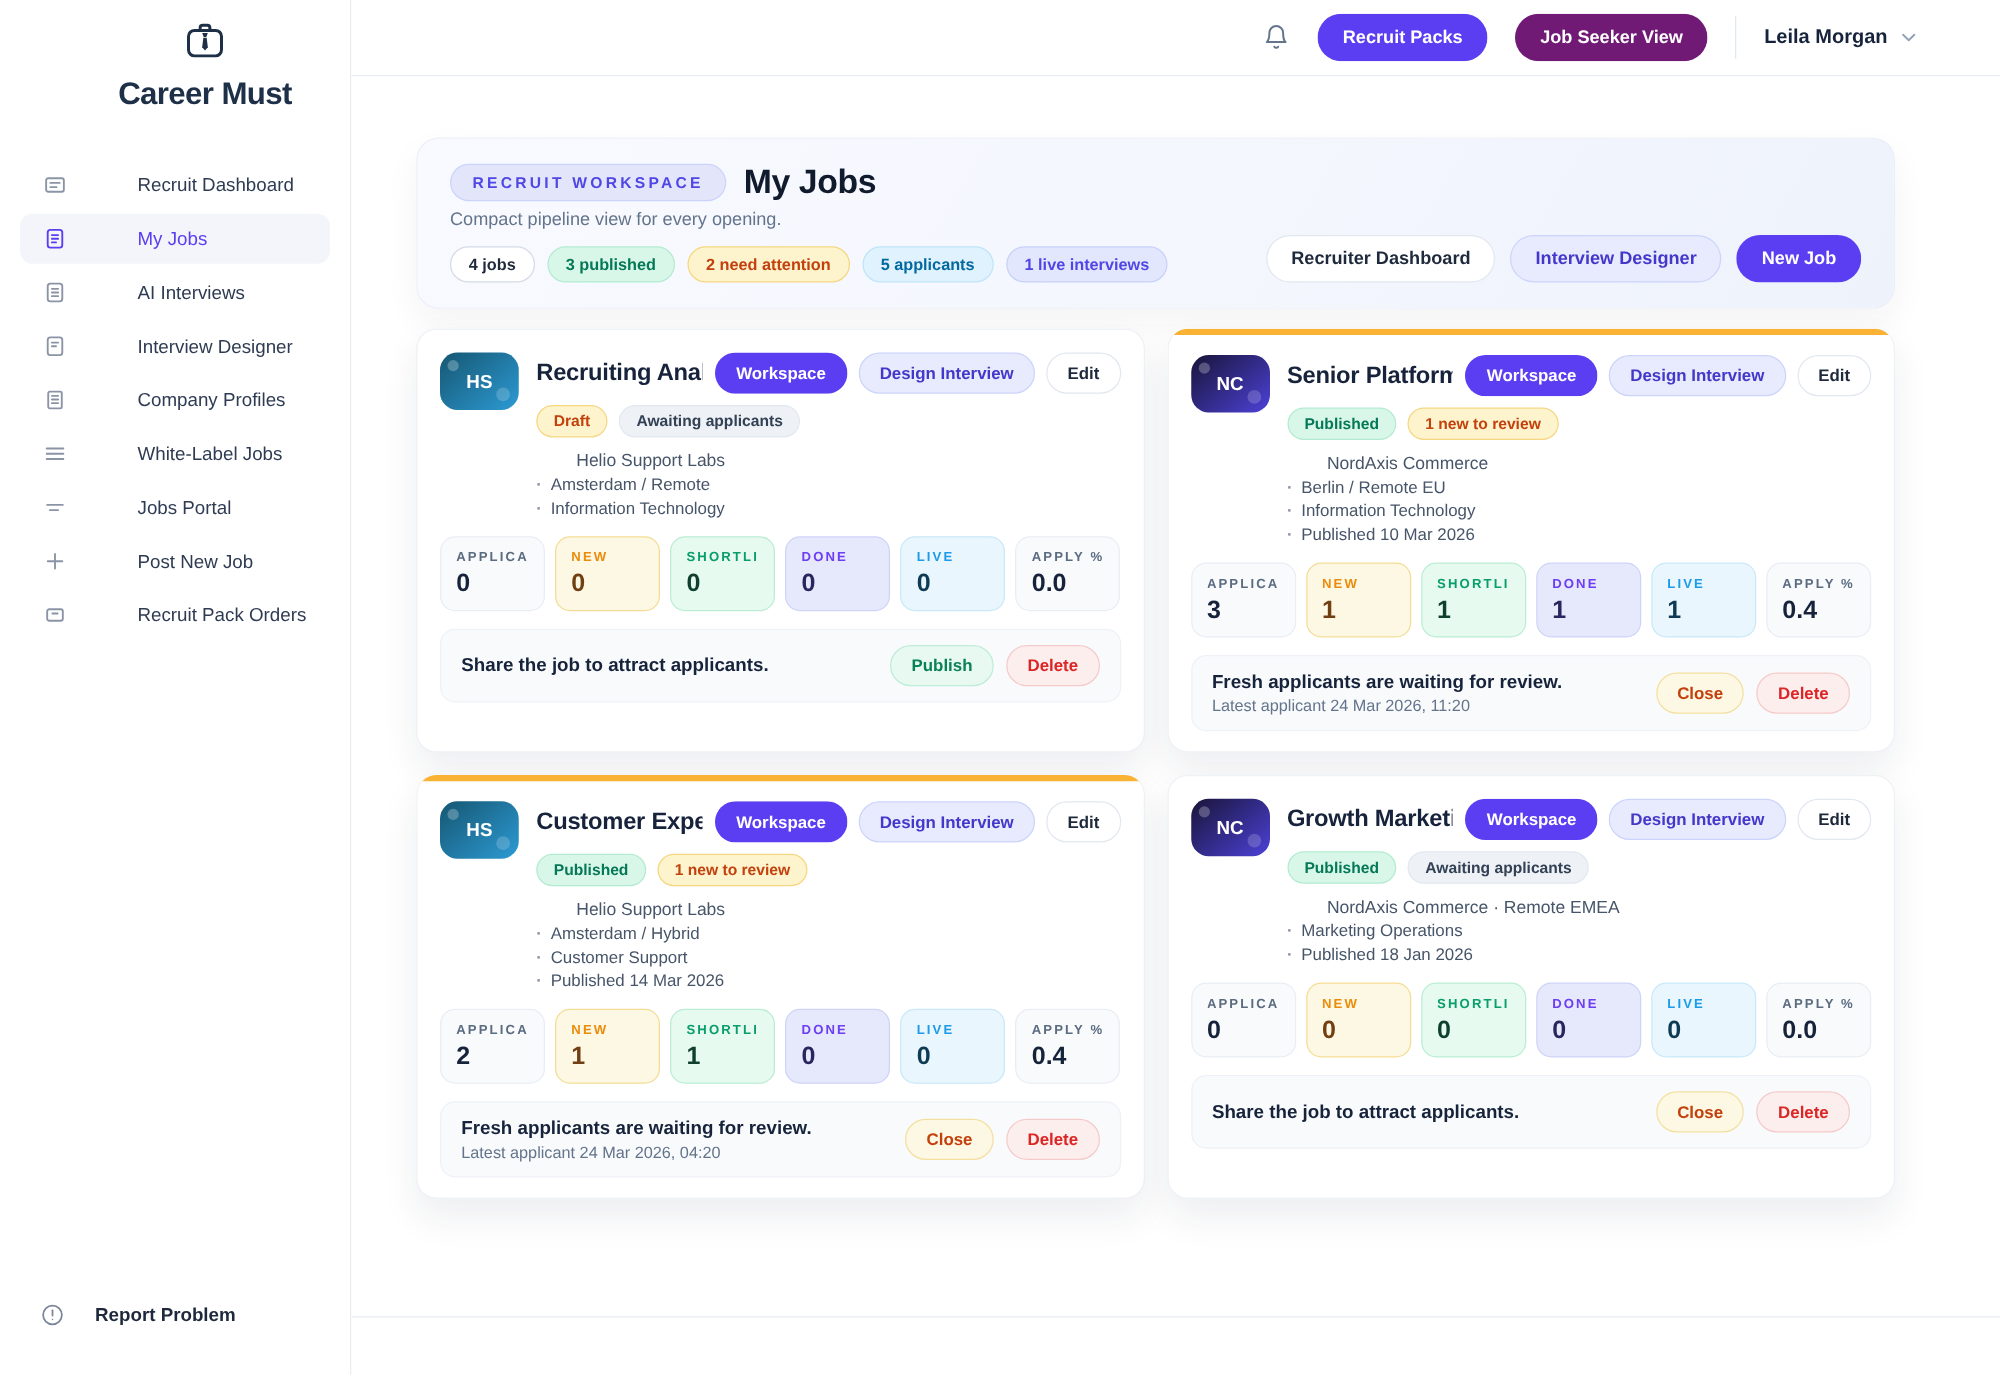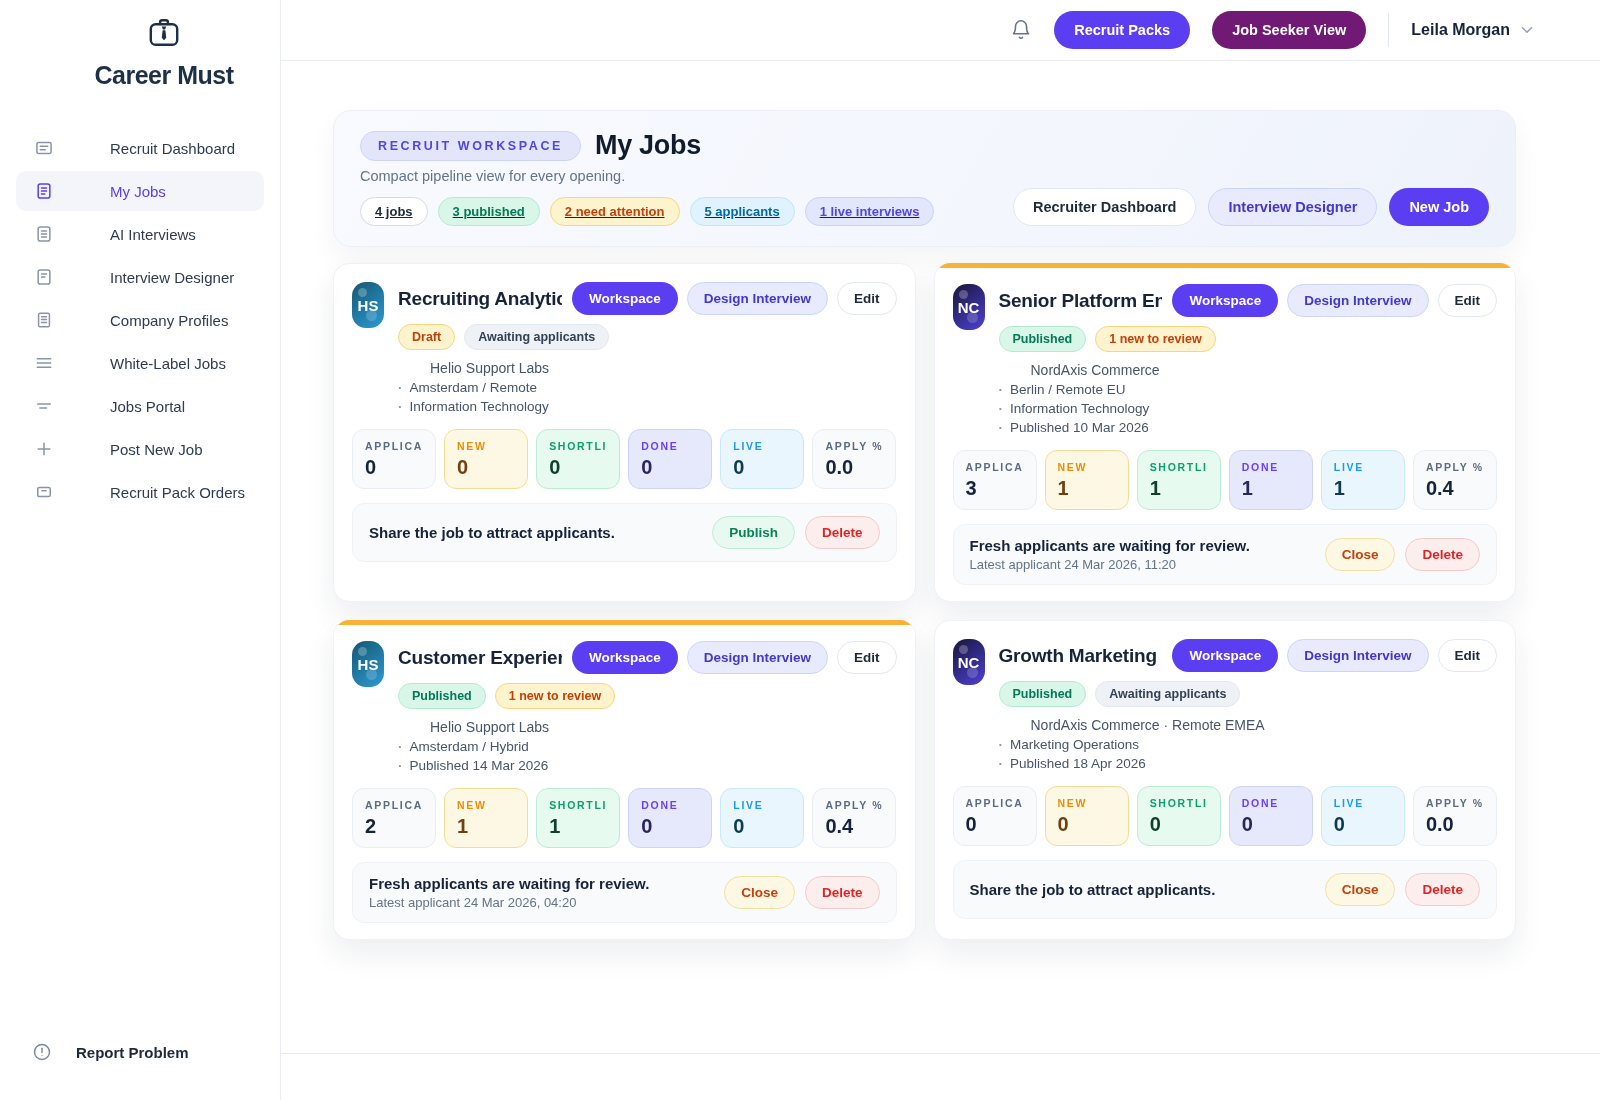--- a/index.html
+++ b/index.html
@@ -46,21 +46,21 @@
   .hero { background:linear-gradient(120deg,#f8faff 0%,#f3f6fd 60%,#eef2fb 100%);
     border:1px solid #eceff8; border-radius:18px; padding:19px 26px 20px;
     box-shadow:0 12px 28px rgba(30,41,59,.05);
     display:flex; justify-content:space-between; }
   .hero-title-row { display:flex; align-items:center; gap:14px; }
   .eyebrow { background:#e3e6fb; border:1px solid #ccd4fb; color:#4f46e5;
     font-size:12.5px; font-weight:700; letter-spacing:2.6px; padding:7px 17px;
     border-radius:999px; }
   .page-title { font-size:27px; font-weight:800; color:#111b2e; letter-spacing:-.3px; }
   .subtitle { margin-top:7px; font-size:14.5px; color:#64748b; }
-  .hero-badges { margin-top:13px; display:flex; gap:10px;text-decoration:underline; }
+  .hero-badges { margin-top:13px; display:flex; gap:10px; }
   .hero-actions { display:flex; gap:12px; align-items:flex-end; margin-top:16px; }
 
   
   .badge { display:inline-flex; align-items:center; padding:6px 14px;
     border-radius:999px; font-size:13px; font-weight:700; border:1px solid transparent;
     white-space:nowrap; }
   .badge.v-white   { background:#fff;     border-color:#d4dbe6; color:#1e293b; }
   .badge.v-green   { background:#d9f7e8; border-color:#b3ebd1; color:#047857; }
   .badge.v-amber   { background:#fdf3cd; border-color:#f5d781; color:#c2410c; }
   .badge.v-blue    { background:#dff2fd; border-color:#bfe5f9; color:#0369a1; }
@@ -86,21 +86,21 @@
     gap:18px; align-items:stretch; }
   .card { background:#fff; border:1px solid #eef1f6; border-radius:16px;
     box-shadow:0 14px 30px rgba(30,41,59,.08); padding:18px 18px 16px;
     position:relative; overflow:hidden; }
   .card.attention { border-top:none; }
   .card.attention::before { content:""; position:absolute; top:0; left:0; right:0;
     height:5px; background:#f9b234; }
   .card.attention { padding-top:21px; }
 
   .card-head { display:flex; gap:14px; align-items:flex-start; }
-  .avatar { width:32px; height:46px; border-radius:14px; color:#fff;
+  .avatar { width:63px; height:46px; border-radius:14px; color:#fff;
     font-size:15px; font-weight:800; display:flex; align-items:center;
     justify-content:center; flex:0 0 auto; position:relative; overflow:hidden; }
   .avatar::before { content:""; position:absolute; width:9px; height:9px;
     border-radius:50%; background:rgba(255,255,255,.25); top:6px; left:6px; }
   .avatar::after { content:""; position:absolute; width:11px; height:11px;
     border-radius:50%; background:rgba(255,255,255,.18); bottom:7px; right:7px; }
   .avatar.av-teal   { background:linear-gradient(140deg,#175a77 5%,#2b97cf 95%); }
   .avatar.av-indigo { background:linear-gradient(140deg,#1b1740 5%,#4a3fd0 95%); }
 
   .head-main { flex:1; min-width:0; }
@@ -428,20 +428,21 @@
                     <button class="btn btn-sm v-white">Edit</button>
                   </div>
         </div>
         <div class="status-badges">
                   <span class="badge v-green">Published</span>
                   <span class="badge v-amber">1 new to review</span>
                 </div>
         <div class="company">Helio Support Labs</div>
         <div class="meta">
                   <div class="meta-line">Amsterdam / Hybrid</div>
+                  <div class="meta-line">Customer Support</div>
                   <div class="meta-line">Published 14 Mar 2026</div>
                 </div>
       </div>
     </div>
     <div class="stats">
               <div class="stat sv-neutral">
     <div class="stat-label">APPLICANTS</div>
     <div class="stat-value">2</div>
   </div>
               <div class="stat sv-amber">
@@ -488,21 +489,21 @@
                     <button class="btn btn-sm v-white">Edit</button>
                   </div>
         </div>
         <div class="status-badges">
                   <span class="badge v-green">Published</span>
                   <span class="badge v-neutral">Awaiting applicants</span>
                 </div>
         <div class="company">NordAxis Commerce · Remote EMEA</div>
         <div class="meta">
                   <div class="meta-line">Marketing Operations</div>
-                  <div class="meta-line">Published 18 Apr 2026</div>
+                  <div class="meta-line">Published 18 Jan 2026</div>
                 </div>
       </div>
     </div>
     <div class="stats">
               <div class="stat sv-neutral">
     <div class="stat-label">APPLICANTS</div>
     <div class="stat-value">0</div>
   </div>
               <div class="stat sv-amber">
     <div class="stat-label">NEW</div>

